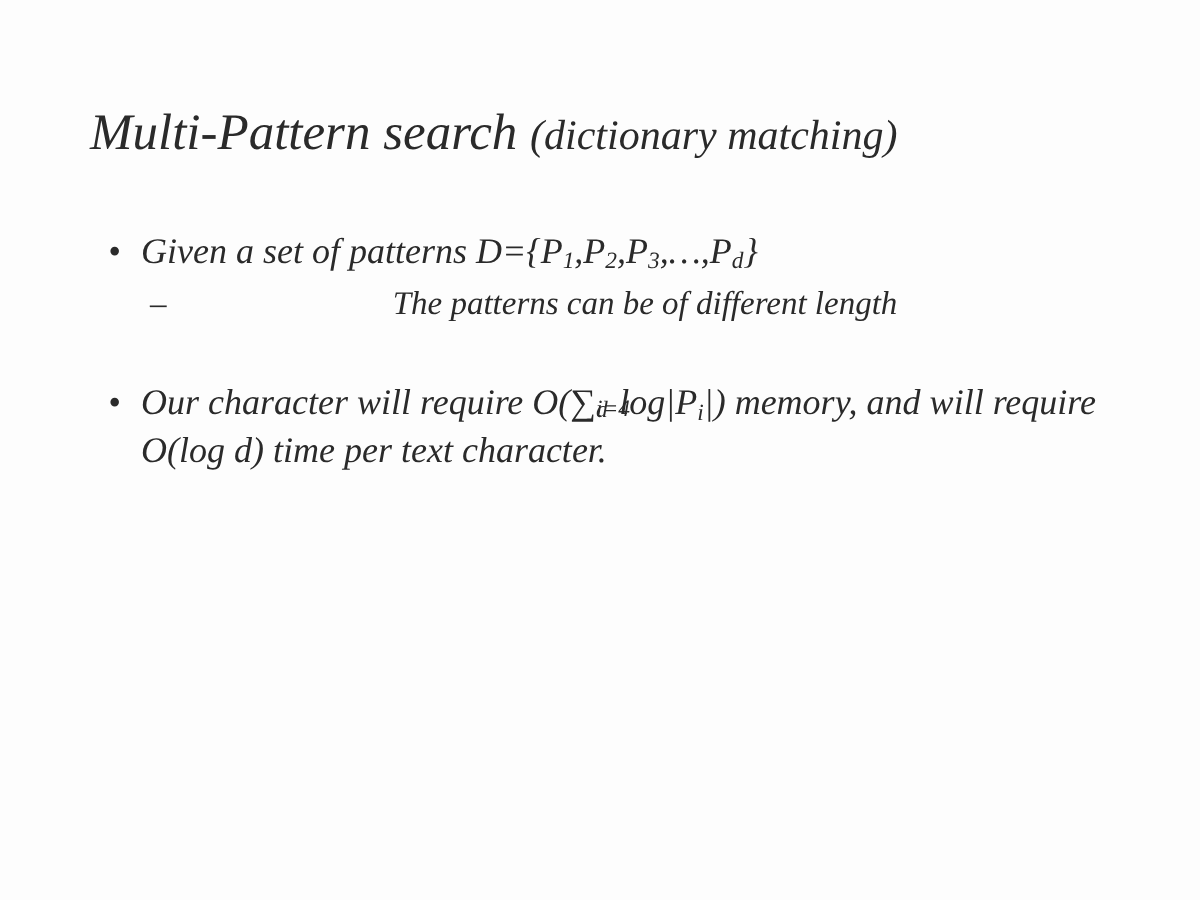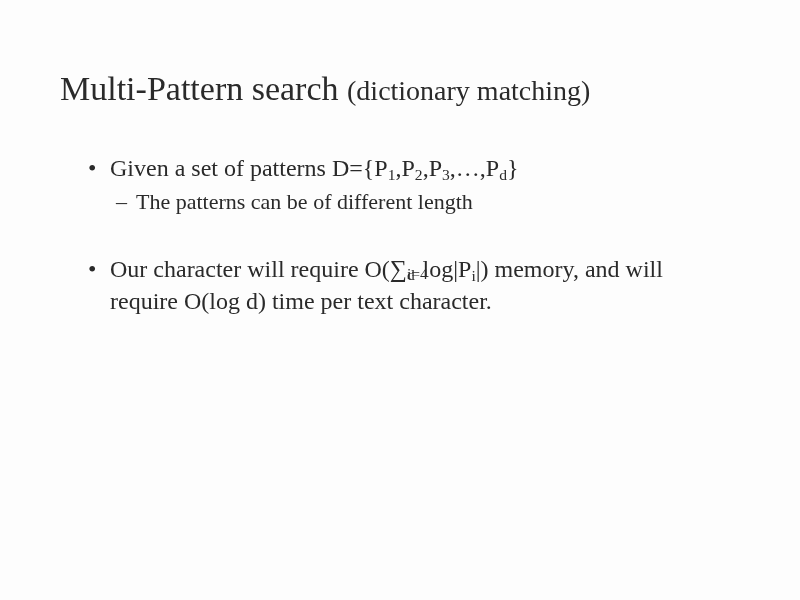--- a/index.html
+++ b/index.html
@@ -9,51 +9,53 @@
     height: 600px;
     background: #fdfdfd;
     font-family: "Times New Roman", Times, serif;
     color: #2a2a2a;
   }
   .slide {
     box-sizing: border-box;
     width: 800px;
     height: 506px;
     padding: 70px 60px 40px 60px;
+    font-style: italic;
   }
   .title {
     font-size: 34px;
     margin-bottom: 44px;
     white-space: nowrap;
   }
   .title-sub {
     font-size: 28px;
   }
   ul.level1 {
     list-style: none;
     padding-left: 34px;
-    margin: 16px;
+    margin: 0;
     font-size: 24px;
   }
   ul.level1 > li {
     position: relative;
     margin-bottom: 36px;
     line-height: 1.35;
   }
   ul.level1 > li::before {
     content: "•";
     position: absolute;
     left: -22px;
     top: 0;
   }
   ul.level2 {
     list-style: none;
     padding-left: 26px;
     margin: 4px 0 0 0;
     font-size: 22px;
+    text-align: center;
   }
   ul.level2 > li {
     position: relative;
     line-height: 1.3;
   }
   ul.level2 > li::before {
     content: "–";
     position: absolute;
     left: -20px;
     top: 0;

